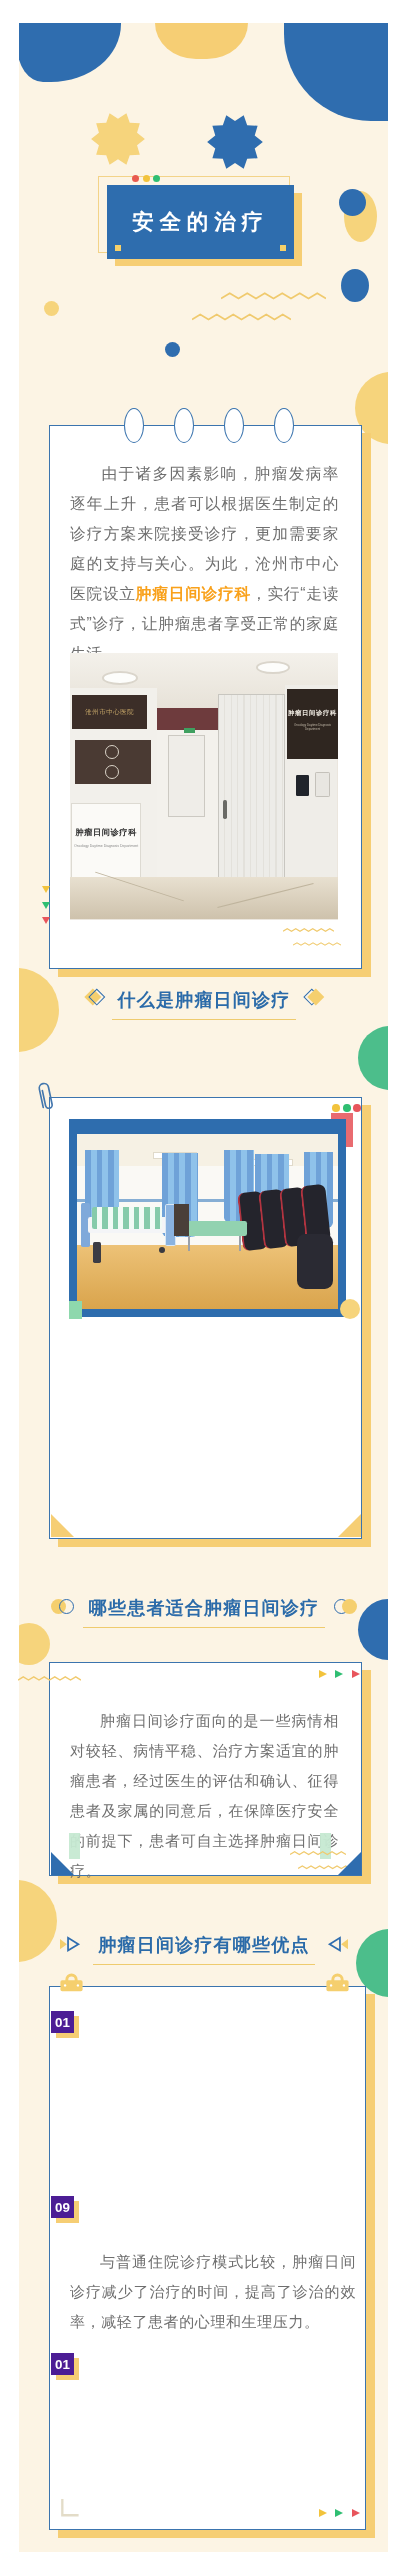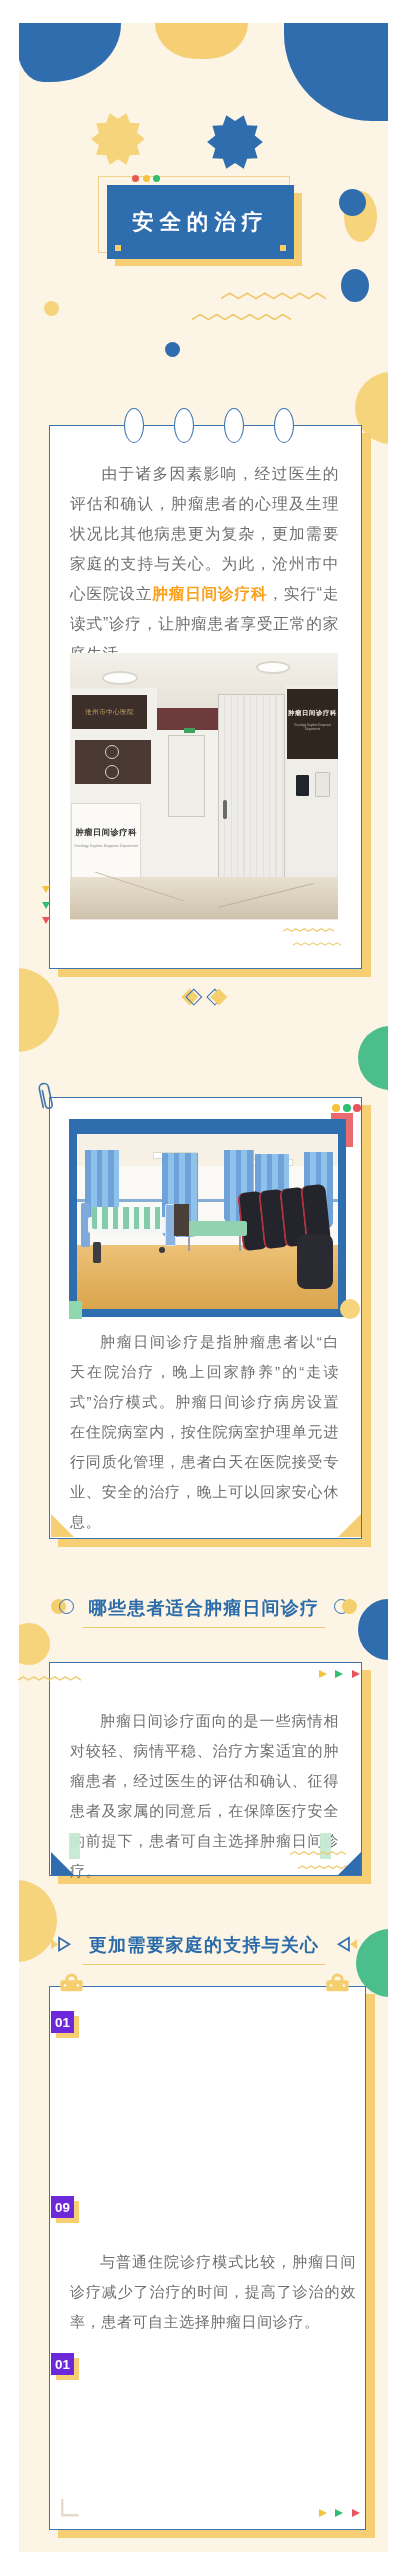--- a/index.html
+++ b/index.html
@@ -27,21 +27,21 @@
   .dia-outline{width:11.6px;height:11.6px;border:1.7px solid #2F6DAF;transform:rotate(45deg);box-sizing:border-box;background:transparent;}
   .cir-solid{width:15px;height:15px;border-radius:50%;background:#F5CF6E;}
   .cir-outline{width:15px;height:15px;border-radius:50%;border:1.7px solid #2F6DAF;box-sizing:border-box;} .ov-r{margin-right:-7.6px;}
   
   .dot{position:absolute;border-radius:50%;}
   .tri-down{position:absolute;width:0;height:0;border-left:4.1px solid transparent;border-right:4.1px solid transparent;}
   .tri-right{position:absolute;width:0;height:0;border-top:4.7px solid transparent;border-bottom:4.7px solid transparent;}
   .wedge-bl{position:absolute;width:0;height:0;border-bottom:23px solid #2F6DAF;border-right:23px solid transparent;}
   .wedge-br{position:absolute;width:0;height:0;border-bottom:23px solid #2F6DAF;border-left:23px solid transparent;}
   .wedge-bl.yellow{border-bottom-color:#F6CE74;} .wedge-br.yellow{border-bottom-color:#F6CE74;}
-  .badge{position:absolute;width:23px;height:22px;background:#6d28d9;color:#fff;font-size:13.4px;font-weight:bold;
+  .badge{position:absolute;width:23px;height:22px;background:#4c1d95;color:#fff;font-size:13.4px;font-weight:bold;
          display:flex;align-items:center;justify-content:center;z-index:3;}
   .badge-shadow{position:absolute;width:23px;height:22px;background:#F6CE74;z-index:2;}
   .tape{position:absolute;width:10.5px;height:25.6px;background:#C6E9D2;opacity:.95;}
   
   .photo1{position:absolute;left:70px;top:653px;width:268px;height:267px;background:#EBE6DE;overflow:hidden;}
   
   .frame2{position:absolute;left:69px;top:1119px;width:277px;height:198px;background:#2E6DAE;}
   .photo2{position:absolute;left:77px;top:1134px;width:261px;height:175px;background:#FAF9F5;overflow:hidden;}
   .curtain{position:absolute;background:repeating-linear-gradient(90deg,#6FA2D8 0 5.8px,#8FC2EA 5.8px 11.6px);
            border-radius:0 0 5.8px 5.8px;}
@@ -94,21 +94,21 @@
   </svg>
 
   <div class="panel-shadow" style="left:58px;top:433px;width:313px;height:544px;"></div>
   <div class="panel" style="left:49px;top:425px;width:313px;height:544px;"></div>
   <div class="ring" style="left:124px;top:408px;"></div>
   <div class="ring" style="left:174px;top:408px;"></div>
   <div class="ring" style="left:224px;top:408px;"></div>
   <div class="ring" style="left:274px;top:408px;"></div>
 
   <div class="body-text intro-text" style="left:70px;top:459px;width:269px;">
-    <span>由于诸多因素影响，经过医生的评估和确认，肿瘤患者的心理及生理状况比其他病患更为复杂，更加需要家庭的支持与关心。为此，沧州市中心医院设立</span><span class="hl">肿瘤日间诊疗科</span><span>，实行“走读式”诊疗，让肿瘤患者享受正常的家庭生活。</span>
+    <span>由于诸多因素影响，肿瘤发病率逐年上升，患者可以根据医生制定的诊疗方案来院接受诊疗，更加需要家庭的支持与关心。为此，沧州市中心医院设立</span><span class="hl">肿瘤日间诊疗科</span><span>，实行“走读式”诊疗，让肿瘤患者享受正常的家庭生活。</span>
   </div>
 
   <div class="photo1">
     <div class="abs" style="left:0;top:0;width:268px;height:55px;background:linear-gradient(#F4F1EB,#E7E2D8);"></div>
     <div class="abs" style="left:32px;top:17.5px;width:36px;height:14px;background:#FDFDFB;border:2.3px solid #DAD5CB;border-radius:50%;box-sizing:border-box;"></div>
     <div class="abs" style="left:186px;top:8.2px;width:34px;height:12.8px;background:#FDFDFB;border:2.3px solid #DAD5CB;border-radius:50%;box-sizing:border-box;"></div>
     <div class="abs" style="left:0;top:35px;width:87px;height:198px;background:#F2F0EB;"></div>
     <div class="abs" style="left:2.3px;top:42px;width:75px;height:34px;background:#3C2E28;color:#C9A96A;font-size:6.4px;display:flex;align-items:center;justify-content:center;letter-spacing:0.6px;">
       <span>沧州市中心医院</span>
     </div>
@@ -147,20 +147,21 @@
   </svg>
   <svg class="abs" style="left:293px;top:940px;" width="48" height="8.2" viewBox="0 0 180 18">
     <polyline points="0,13 15,4 30,13 45,4 60,13 75,4 90,13 105,4 120,13 135,4 150,13 165,4 180,13" fill="none" stroke="#F0CA6E" stroke-width="4"></polyline>
   </svg>
 
   <div class="sec-head" style="top:988px;">
     <span class="deco">
       <span class="dia-solid ov-r"></span>
         <span class="dia-outline"></span>
     </span>
+    <span class="txt">什么是肿瘤日间诊疗</span>
     <span class="deco">
       <span class="dia-outline ov-r"></span>
         <span class="dia-solid"></span>
     </span>
   </div>
 
   <div class="panel-shadow" style="left:58px;top:1105px;width:313px;height:442px;"></div>
   <div class="panel" style="left:49px;top:1097px;width:313px;height:442px;"></div>
   <svg class="abs" style="left:36px;top:1080px;transform:rotate(-12deg);" width="20" height="36" viewBox="0 0 30 54">
     <path d="M8 40 V12 a7 7 0 0 1 14 0 v26 a5 5 0 0 1 -10 0 V15" fill="none" stroke="#4377AE" stroke-width="2.5" stroke-linecap="round"></path>
@@ -196,21 +197,20 @@
     <div class="abs circle" style="left:82px;top:113px;width:5.8px;height:5.8px;background:#3A3A40;"></div>
     <div class="abs" style="left:105px;top:87px;width:65px;height:15px;background:#92D2B0;border-radius:2.3px;"></div>
     <div class="abs" style="left:111px;top:102px;width:1.7px;height:15px;background:#9AA0A8;"></div>
     <div class="abs" style="left:162px;top:102px;width:1.7px;height:15px;background:#9AA0A8;"></div>
     <div class="abs" style="left:97px;top:70px;width:15px;height:32px;background:#4A3F38;"></div>
     <div class="abs" style="left:16.3px;top:108px;width:7.6px;height:21px;background:#3C3C44;border-radius:1.7px;"></div>
   </div>
   <div class="abs" style="left:69px;top:1301px;width:12.8px;height:17.5px;background:#8ED8AD;"></div>
   <div class="abs circle" style="left:340px;top:1299px;width:20px;height:20px;background:#F6D47C;"></div>
 
-  <div class="body-text" style="left:70px;top:1327px;width:269px;">肿瘤日间诊疗是指肿瘤患者以“白天在院治疗，晚上回家静养”的“走读式”治疗模式。肿瘤日间诊疗病房设置在住院病室内，按住院病室护理单元进行同质化管理，患者白天在医院接受专业、安全的治疗，晚上可以回家安心休息。</div>
   <div class="wedge-bl yellow" style="left:51px;top:1514px;"></div>
   <div class="wedge-br yellow" style="left:338px;top:1514px;"></div>
 
   <div class="sec-head" style="top:1596px;">
     <span class="deco">
       <span class="cir-solid ov-r"></span>
         <span class="cir-outline"></span>
     </span>
     <span class="txt">哪些患者适合肿瘤日间诊疗</span>
     <span class="deco">
@@ -241,21 +241,21 @@
   <div class="wedge-bl" style="left:51px;top:1852px;"></div>
   <div class="wedge-br" style="left:338px;top:1852px;"></div>
 
   <div class="sec-head" style="top:1933px;">
     <span class="deco">
       <svg width="23" height="16.3" viewBox="0 0 40 28">
         <polygon points="0,5 0,23 12,14" fill="#F5CF6E"></polygon>
         <polygon points="14,3 14,25 32,14" fill="none" stroke="#2F6DAF" stroke-width="3"></polygon>
       </svg>
     </span>
-    <span class="txt">更加需要家庭的支持与关心</span>
+    <span class="txt">肿瘤日间诊疗有哪些优点</span>
     <span class="deco">
       <svg width="23" height="16.3" viewBox="0 0 40 28">
         <polygon points="26,3 26,25 8,14" fill="none" stroke="#2F6DAF" stroke-width="3"></polygon>
         <polygon points="40,5 40,23 28,14" fill="#F5CF6E"></polygon>
       </svg>
     </span>
   </div>
 
   <div class="panel-shadow" style="left:58px;top:1994px;width:317px;height:544px;"></div>
   <div class="panel" style="left:49px;top:1986px;width:317px;height:544px;"></div>
@@ -270,21 +270,21 @@
     <rect x="4" y="14" width="38" height="19" rx="3" fill="#F5CF6E"></rect>
     <circle cx="12" cy="23" r="2" fill="#ffffff"></circle>
       <circle cx="34" cy="23" r="2" fill="#ffffff"></circle>
   </svg>
 
   <div class="badge-shadow" style="left:56px;top:2016px;"></div>
   <div class="badge" style="left:51px;top:2011px;">01</div>
 
   <div class="badge-shadow" style="left:56px;top:2201px;"></div>
   <div class="badge" style="left:51px;top:2196px;">09</div>
-  <div class="body-text" style="left:70px;top:2247px;width:286px;">与普通住院诊疗模式比较，肿瘤日间诊疗减少了治疗的时间，提高了诊治的效率，患者可自主选择肿瘤日间诊疗。</div>
+  <div class="body-text" style="left:70px;top:2247px;width:286px;">与普通住院诊疗模式比较，肿瘤日间诊疗减少了治疗的时间，提高了诊治的效率，减轻了患者的心理和生理压力。</div>
 
   <div class="badge-shadow" style="left:56px;top:2358px;"></div>
   <div class="badge" style="left:51px;top:2353px;">01</div>
 
   <svg class="abs" style="left:60px;top:2499px;" width="18.6" height="18.6" viewBox="0 0 32 32">
     <polyline points="4,0 4,28 32,28" fill="none" stroke="#E3DCC8" stroke-width="4"></polyline>
   </svg>
   <div class="tri-right" style="left:319px;top:2509px;border-left:8.2px solid #F2C33C;"></div>
   <div class="tri-right" style="left:335px;top:2509px;border-left:8.2px solid #2FBE72;"></div>
   <div class="tri-right" style="left:352px;top:2509px;border-left:8.2px solid #E8555C;"></div>

